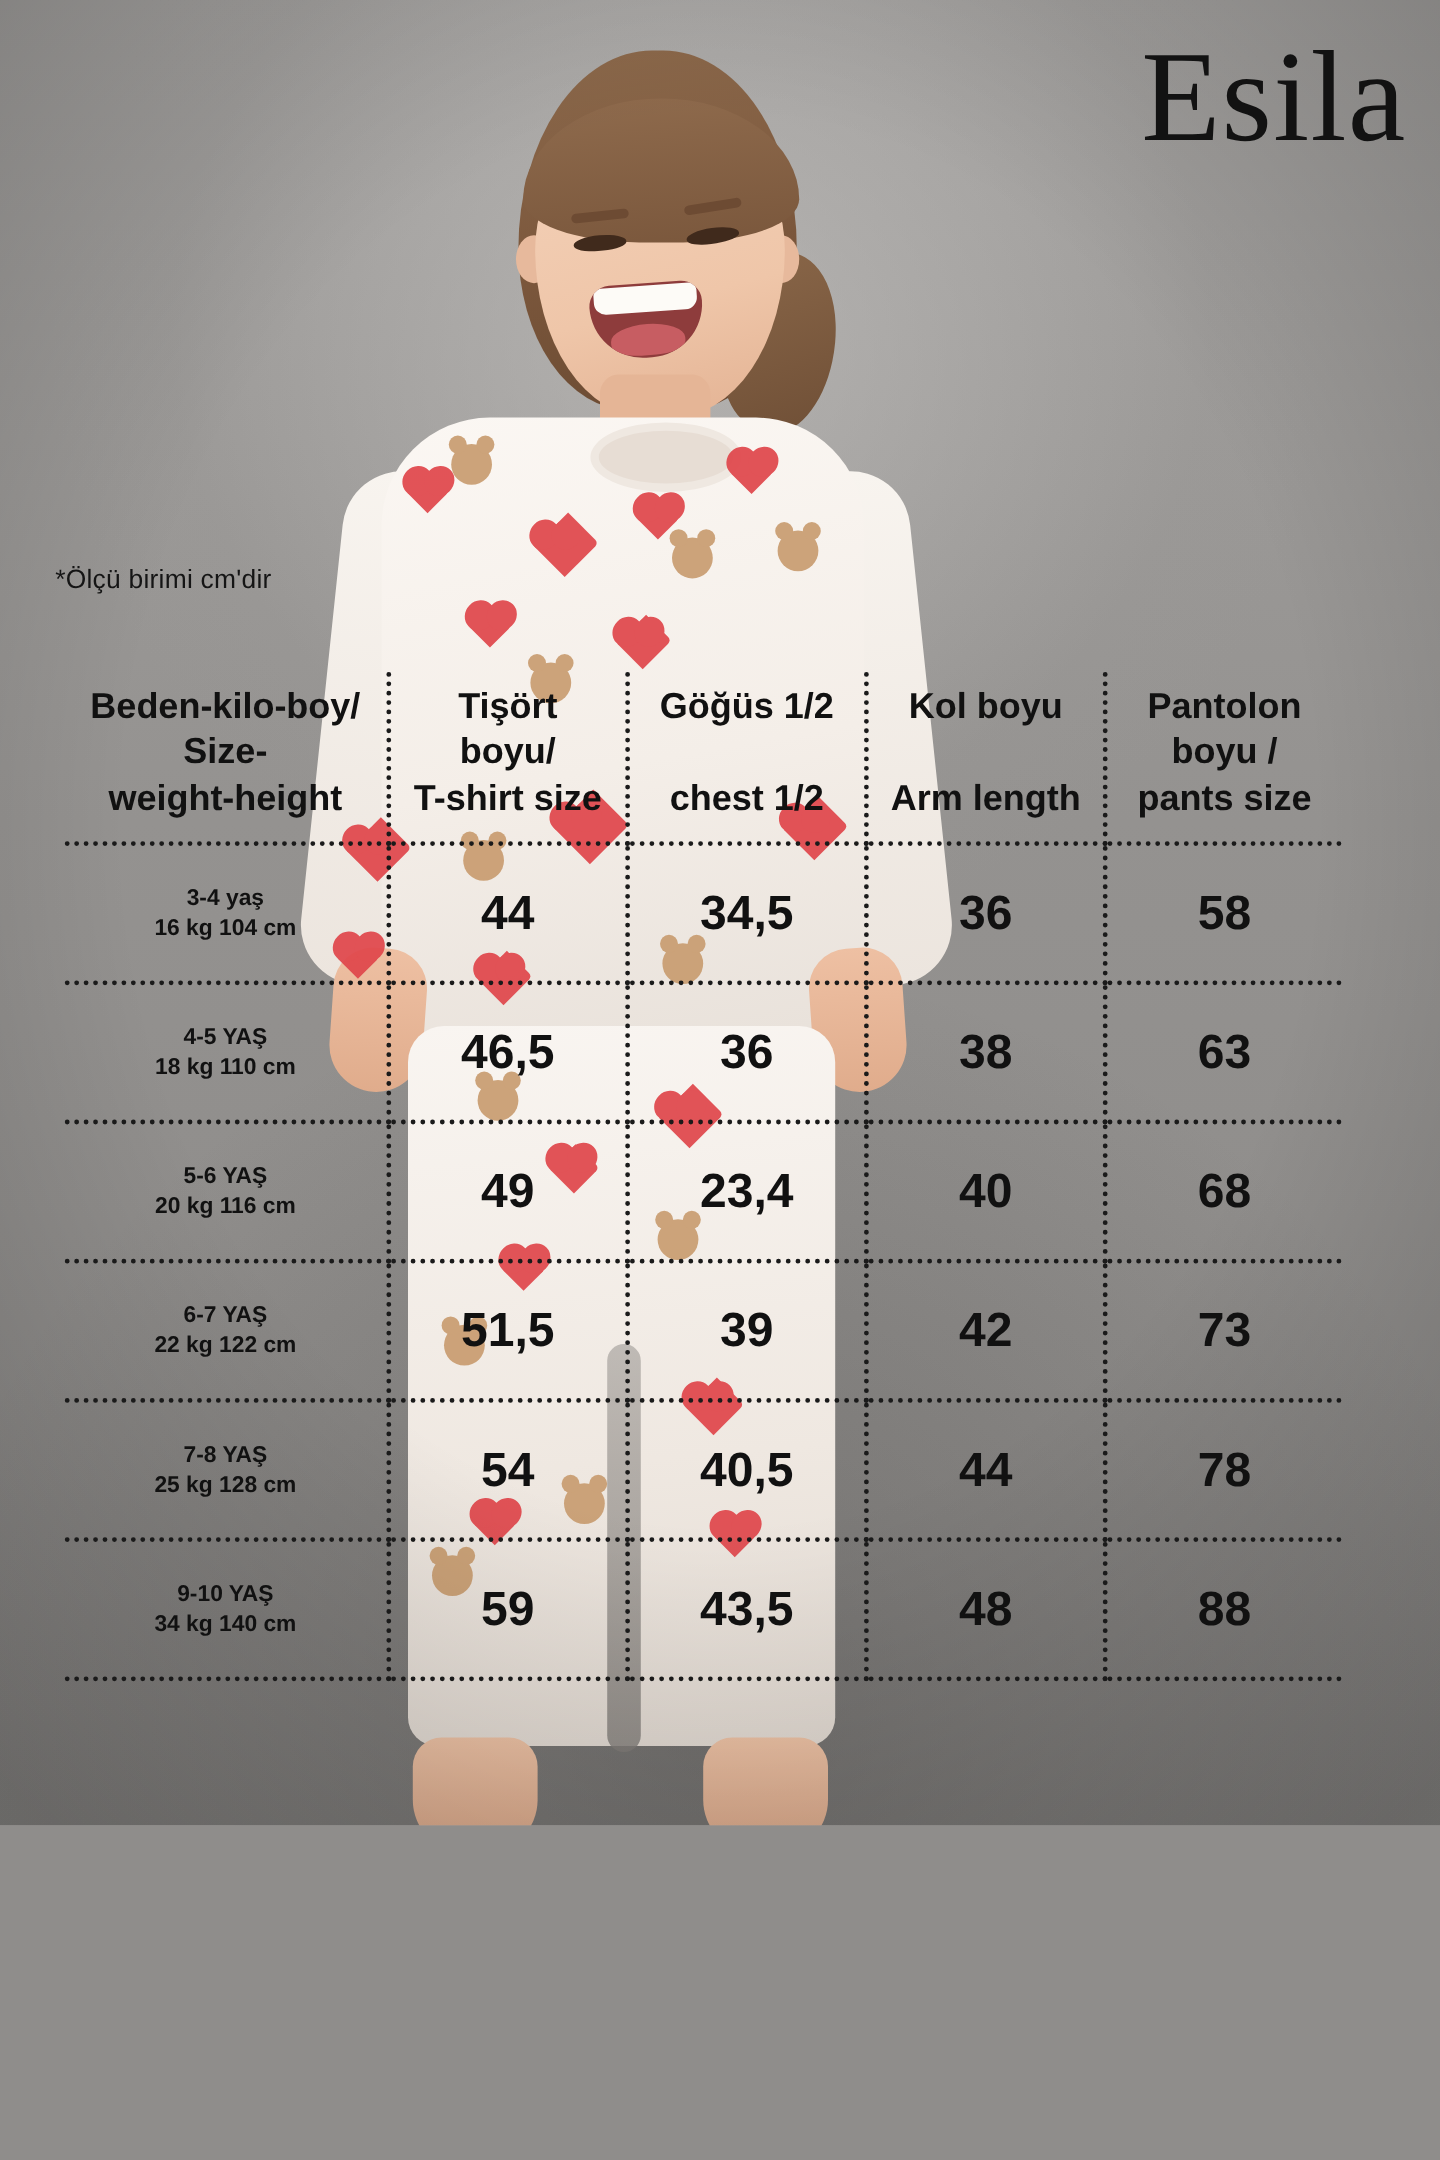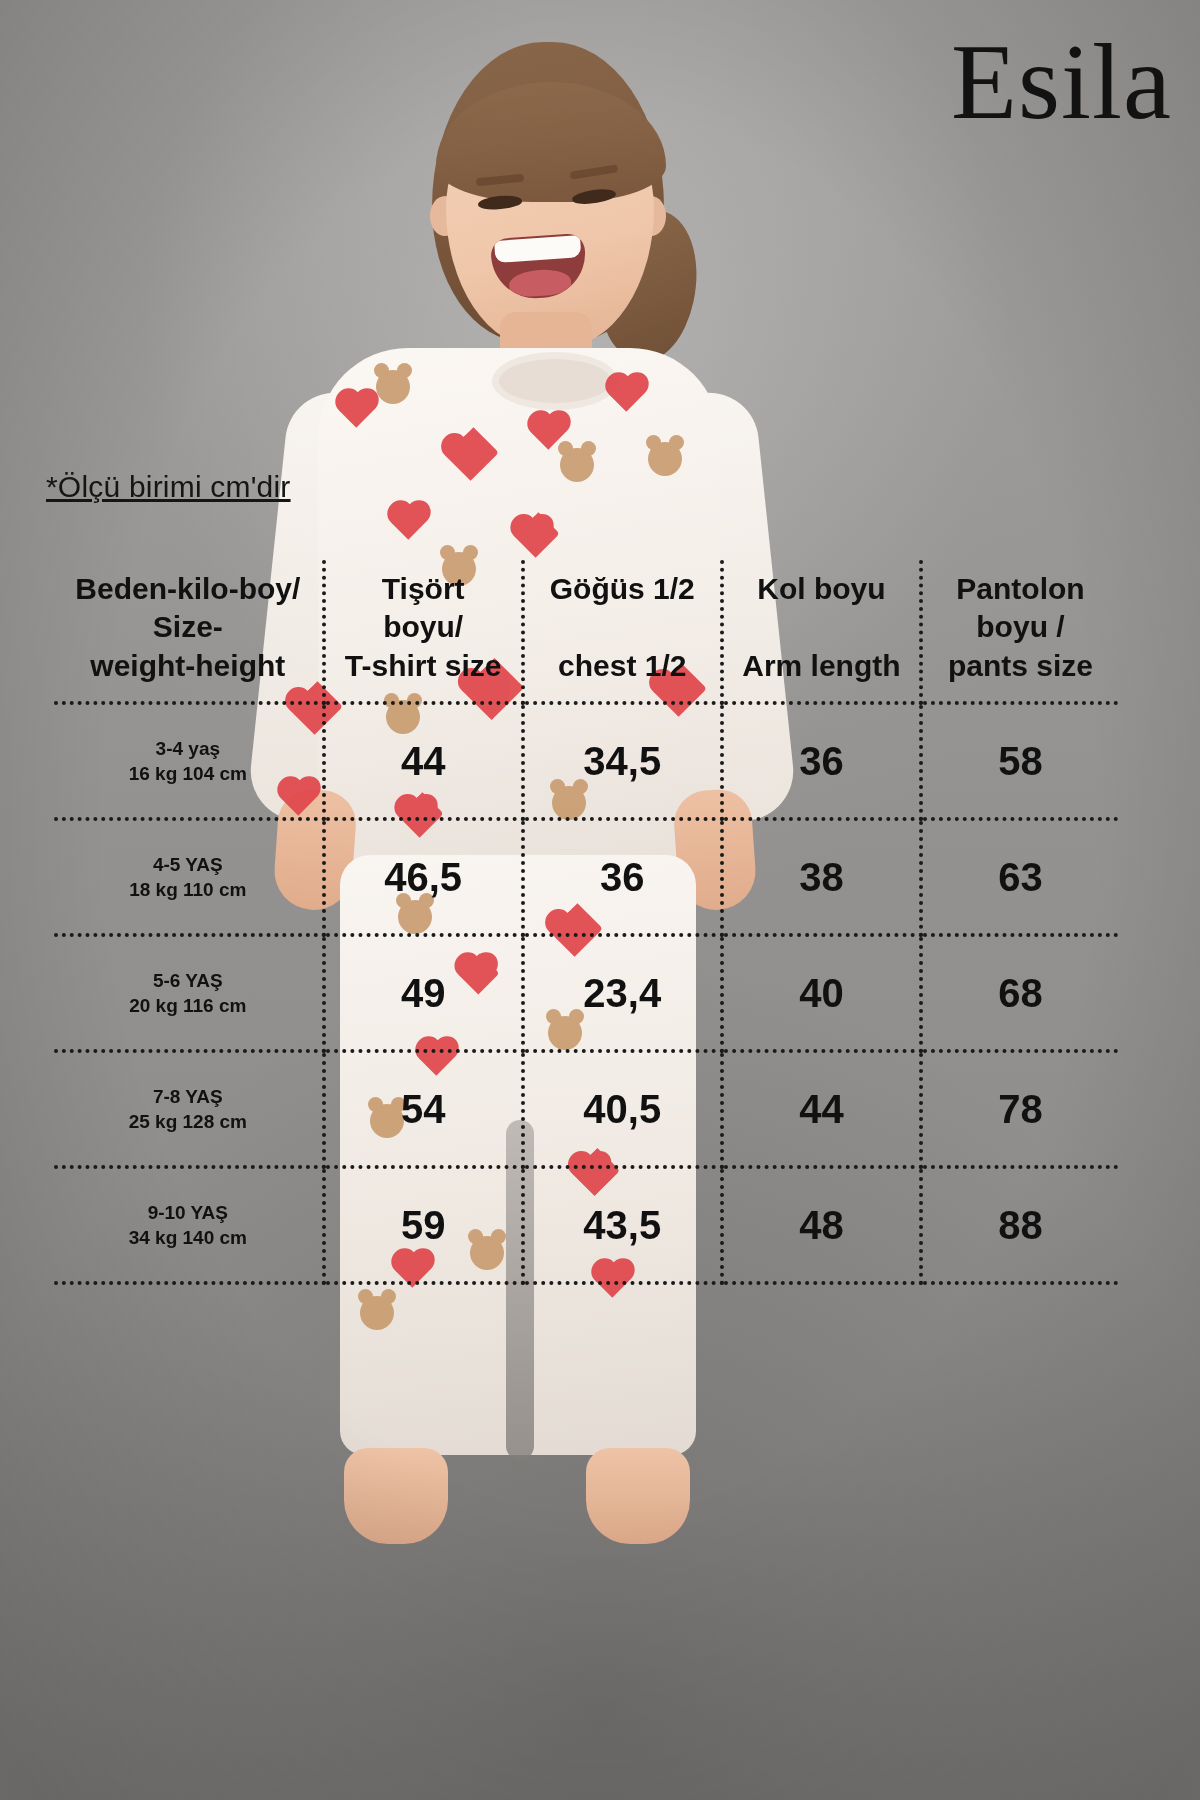--- a/index.html
+++ b/index.html
@@ -10,21 +10,21 @@
     width: 1200px;
     height: 1800px;
     font-family: "Liberation Sans", sans-serif;
     background: #8f8d8b;
     overflow: hidden;
   }
 
   #page {
     position: relative;
     width: 1200px;
-    height: 1800px;
+    height: 1521px;
     overflow: hidden;
     background: linear-gradient(160deg, #9a9896 0%, #929090 30%, #8c8a88 60%, #868482 100%);
   }
 
   
   .backdrop {
     position: absolute;
     inset: 0;
     background:
       radial-gradient(ellipse 60% 45% at 48% 18%, rgba(200,198,196,0.55) 0%, rgba(160,158,156,0.12) 60%, rgba(0,0,0,0) 75%),
@@ -239,24 +239,23 @@
     font-size: 42px;
     margin-top: 6px;
     letter-spacing: 0.5px;
   }
 
   
   .note {
     position: absolute;
     left: 46px;
     top: 470px;
-    font-size: 30px;
+    font-size: 22px;
     color: #151515;
     letter-spacing: .2px;
-    text-decoration: underline;
   }
 
   
   .size-table {
     position: absolute;
     left: 54px;
     top: 560px;
     width: 1064px;
     border-collapse: collapse;
     color: #111;
@@ -420,20 +419,30 @@
           <span class="lbl-a">5-6 YAŞ</span>
           <span class="lbl-b">20 kg 116 cm</span>
         </td>
         <td class="cell-val">49</td>
         <td class="cell-val">23,4</td>
         <td class="cell-val">40</td>
         <td class="cell-val">68</td>
       </tr>
       <tr class="row-h">
         <td class="cell-label">
+          <span class="lbl-a">6-7 YAŞ</span>
+          <span class="lbl-b">22 kg 122 cm</span>
+        </td>
+        <td class="cell-val">51,5</td>
+        <td class="cell-val">39</td>
+        <td class="cell-val">42</td>
+        <td class="cell-val">73</td>
+      </tr>
+      <tr class="row-h">
+        <td class="cell-label">
           <span class="lbl-a">7-8 YAŞ</span>
           <span class="lbl-b">25 kg 128 cm</span>
         </td>
         <td class="cell-val">54</td>
         <td class="cell-val">40,5</td>
         <td class="cell-val">44</td>
         <td class="cell-val">78</td>
       </tr>
       <tr class="row-h">
         <td class="cell-label">

